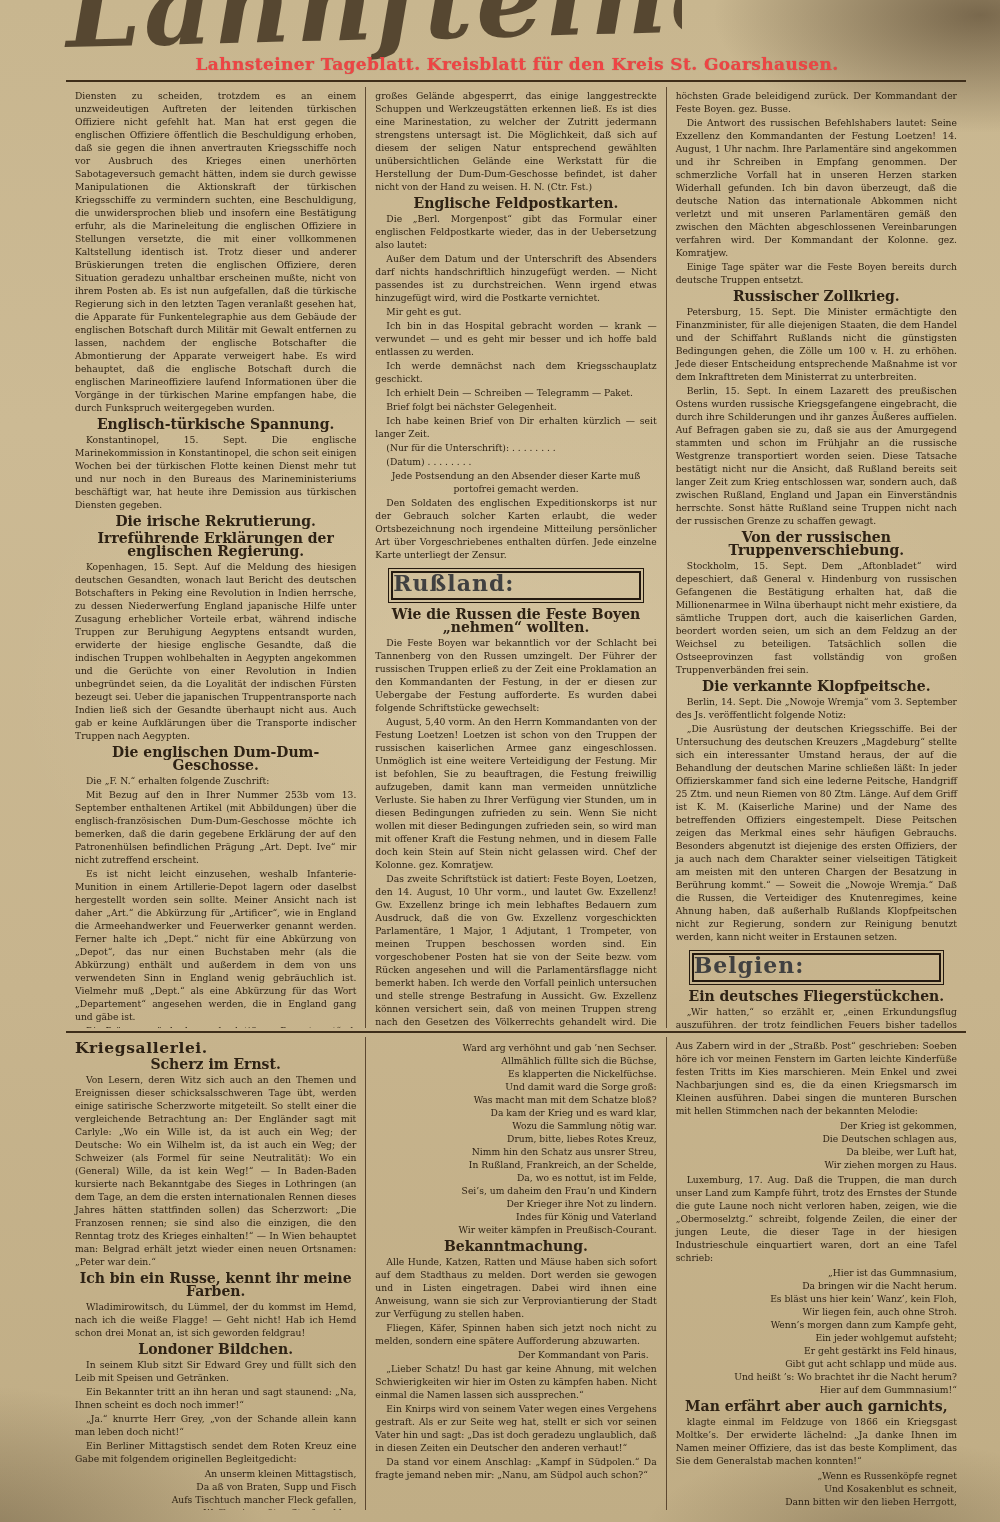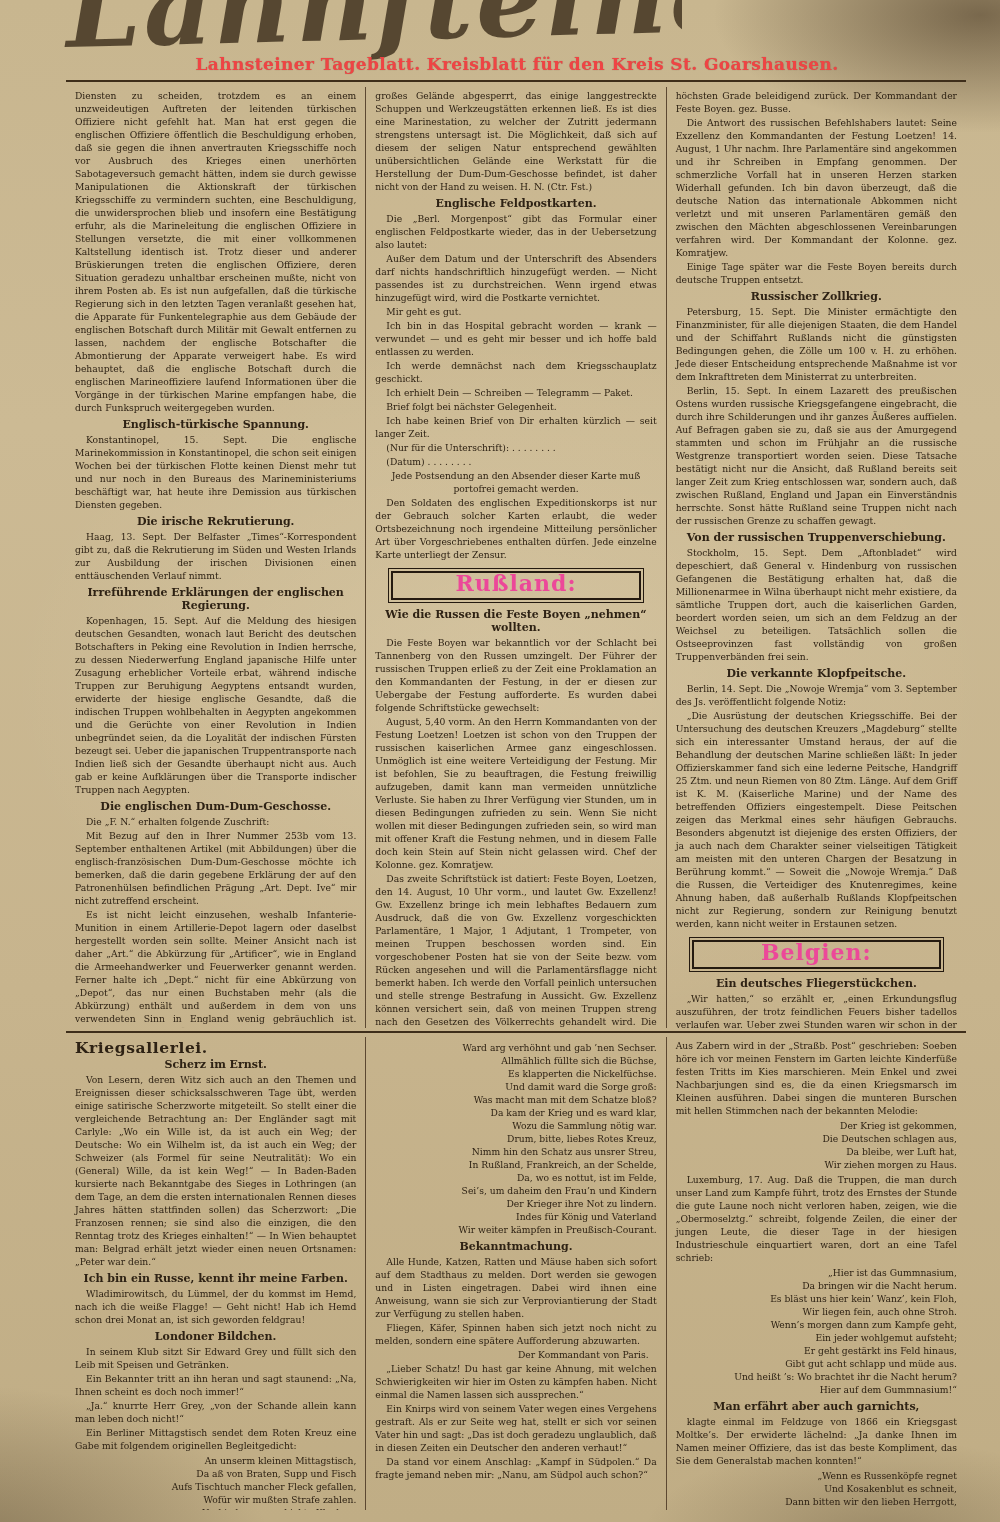--- a/index.html
+++ b/index.html
@@ -42,27 +42,27 @@
 
   .col{flex:1 1 0;padding:2px 9px 0;overflow:hidden;
        font-size:9.2px;line-height:13px;text-align:justify;}
   .col + .col{border-left:1px solid #5c4831;}
 
   .blk{margin:0 0 1px;}
   .blk-p{text-indent:11px;}
   .blk-pn{text-indent:0;}
   .blk-c{text-align:center;text-indent:0;}
   .blk-r{text-align:right;padding-right:8px;text-indent:0;}
-  .blk-h{text-align:center;font-weight:bold;font-size:11px;margin:4px 0 2px;text-indent:0;}
+  .blk-h{text-align:center;font-weight:bold;font-size:14px;margin:4px 0 2px;text-indent:0;}
   .blk-H{text-align:left;font-weight:bold;font-size:15.5px;margin:2px 0 3px;letter-spacing:.6px;text-indent:0;}
   .blk-hbox{
     margin:10px 16px 8px;padding:4px 0 8px;
     border:2px solid #241a10;outline:1.5px solid #241a10;outline-offset:2.5px;
-    text-align:center;font-weight:bold;font-size:22px;letter-spacing:1px;text-indent:0;
-    color:#ec4899;
+    font-weight:bold;font-size:22px;letter-spacing:1px;text-indent:0;
+    color:#404040;
   }
   .blk-v{white-space:pre-line;text-align:right;padding-left:32px;text-indent:0;margin:2px 0;}
 </style>
 </head>
 <body>
 
 <div class="page">
 
   <div class="remnant">
     <span>Lahnſteiner</span>
@@ -72,21 +72,20 @@
   <div class="masthead-rule"></div>
 
   <div class="content">
 
     <div class="section top">
       <div class="col">
           <div class="blk blk-pn">Diensten zu scheiden, trotzdem es an einem unzweideutigen Auftreten der leitenden türkischen Offiziere nicht gefehlt hat. Man hat erst gegen die englischen Offiziere öffentlich die Beschuldigung erhoben, daß sie gegen die ihnen anvertrauten Kriegsschiffe noch vor Ausbruch des Krieges einen unerhörten Sabotageversuch gemacht hätten, indem sie durch gewisse Manipulationen die Aktionskraft der türkischen Kriegsschiffe zu vermindern suchten, eine Beschuldigung, die unwidersprochen blieb und insofern eine Bestätigung erfuhr, als die Marineleitung die englischen Offiziere in Stellungen versetzte, die mit einer vollkommenen Kaltstellung identisch ist. Trotz dieser und anderer Brüskierungen treten die englischen Offiziere, deren Situation geradezu unhaltbar erscheinen mußte, nicht von ihrem Posten ab. Es ist nun aufgefallen, daß die türkische Regierung sich in den letzten Tagen veranlaßt gesehen hat, die Apparate für Funkentelegraphie aus dem Gebäude der englischen Botschaft durch Militär mit Gewalt entfernen zu lassen, nachdem der englische Botschafter die Abmontierung der Apparate verweigert habe. Es wird behauptet, daß die englische Botschaft durch die englischen Marineoffiziere laufend Informationen über die Vorgänge in der türkischen Marine empfangen habe, die durch Funkspruch weitergegeben wurden.</div>
           <div class="blk blk-h">Englisch-türkische Spannung.</div>
           <div class="blk blk-p">Konstantinopel, 15. Sept. Die englische Marinekommission in Konstantinopel, die schon seit einigen Wochen bei der türkischen Flotte keinen Dienst mehr tut und nur noch in den Bureaus des Marineministeriums beschäftigt war, hat heute ihre Demission aus türkischen Diensten gegeben.</div>
           <div class="blk blk-h">Die irische Rekrutierung.</div>
-          <div class="blk blk-p">Haag, 13. Sept. Der Belfaster „Times“-Korrespondent gibt zu, daß die Rekrutierung im Süden und Westen Irlands zur Ausbildung der irischen Divisionen einen enttäuschenden Verlauf nimmt.</div>
           <div class="blk blk-h">Irreführende Erklärungen der englischen Regierung.</div>
           <div class="blk blk-p">Kopenhagen, 15. Sept. Auf die Meldung des hiesigen deutschen Gesandten, wonach laut Bericht des deutschen Botschafters in Peking eine Revolution in Indien herrsche, zu dessen Niederwerfung England japanische Hilfe unter Zusagung erheblicher Vorteile erbat, während indische Truppen zur Beruhigung Aegyptens entsandt wurden, erwiderte der hiesige englische Gesandte, daß die indischen Truppen wohlbehalten in Aegypten angekommen und die Gerüchte von einer Revolution in Indien unbegründet seien, da die Loyalität der indischen Fürsten bezeugt sei. Ueber die japanischen Truppentransporte nach Indien ließ sich der Gesandte überhaupt nicht aus. Auch gab er keine Aufklärungen über die Transporte indischer Truppen nach Aegypten.</div>
           <div class="blk blk-h">Die englischen Dum-Dum-Geschosse.</div>
           <div class="blk blk-p">Die „F. N.“ erhalten folgende Zuschrift:</div>
           <div class="blk blk-p">Mit Bezug auf den in Ihrer Nummer 253b vom 13. September enthaltenen Artikel (mit Abbildungen) über die englisch-französischen Dum-Dum-Geschosse möchte ich bemerken, daß die darin gegebene Erklärung der auf den Patronenhülsen befindlichen Prägung „Art. Dept. Ive“ mir nicht zutreffend erscheint.</div>
           <div class="blk blk-p">Es ist nicht leicht einzusehen, weshalb Infanterie-Munition in einem Artillerie-Depot lagern oder daselbst hergestellt worden sein sollte. Meiner Ansicht nach ist daher „Art.“ die Abkürzung für „Artificer“, wie in England die Armeehandwerker und Feuerwerker genannt werden. Ferner halte ich „Dept.“ nicht für eine Abkürzung von „Depot“, das nur einen Buchstaben mehr (als die Abkürzung) enthält und außerdem in dem von uns verwendeten Sinn in England wenig gebräuchlich ist. Vielmehr muß „Dept.“ als eine Abkürzung für das Wort „Departement“ angesehen werden, die in England gang und gäbe ist.</div>
           <div class="blk blk-p">Die Prägung würde demnach „Artificers Department“, d. h. „Feuerwerker-Abteilung“ bedeuten, was auch in dem folgenden Umstand eine Bestätigung findet. Ich habe im Frühjahr 1914 von London aus die Grafschaft Cornwall bereist und bin auch in St. Ive (dies ist der vollständige Name des Ortes) gewesen. Dort ist auf einer in das Meer vorspringenden klippenartigen Halbinsel ein ziemlich</div>
         </div>
       <div class="col">
           <div class="blk blk-pn">großes Gelände abgesperrt, das einige langgestreckte Schuppen und Werkzeugstätten erkennen ließ. Es ist dies eine Marinestation, zu welcher der Zutritt jedermann strengstens untersagt ist. Die Möglichkeit, daß sich auf diesem der seligen Natur entsprechend gewählten unübersichtlichen Gelände eine Werkstatt für die Herstellung der Dum-Dum-Geschosse befindet, ist daher nicht von der Hand zu weisen.   H. N.   (Ctr. Fst.)</div>

